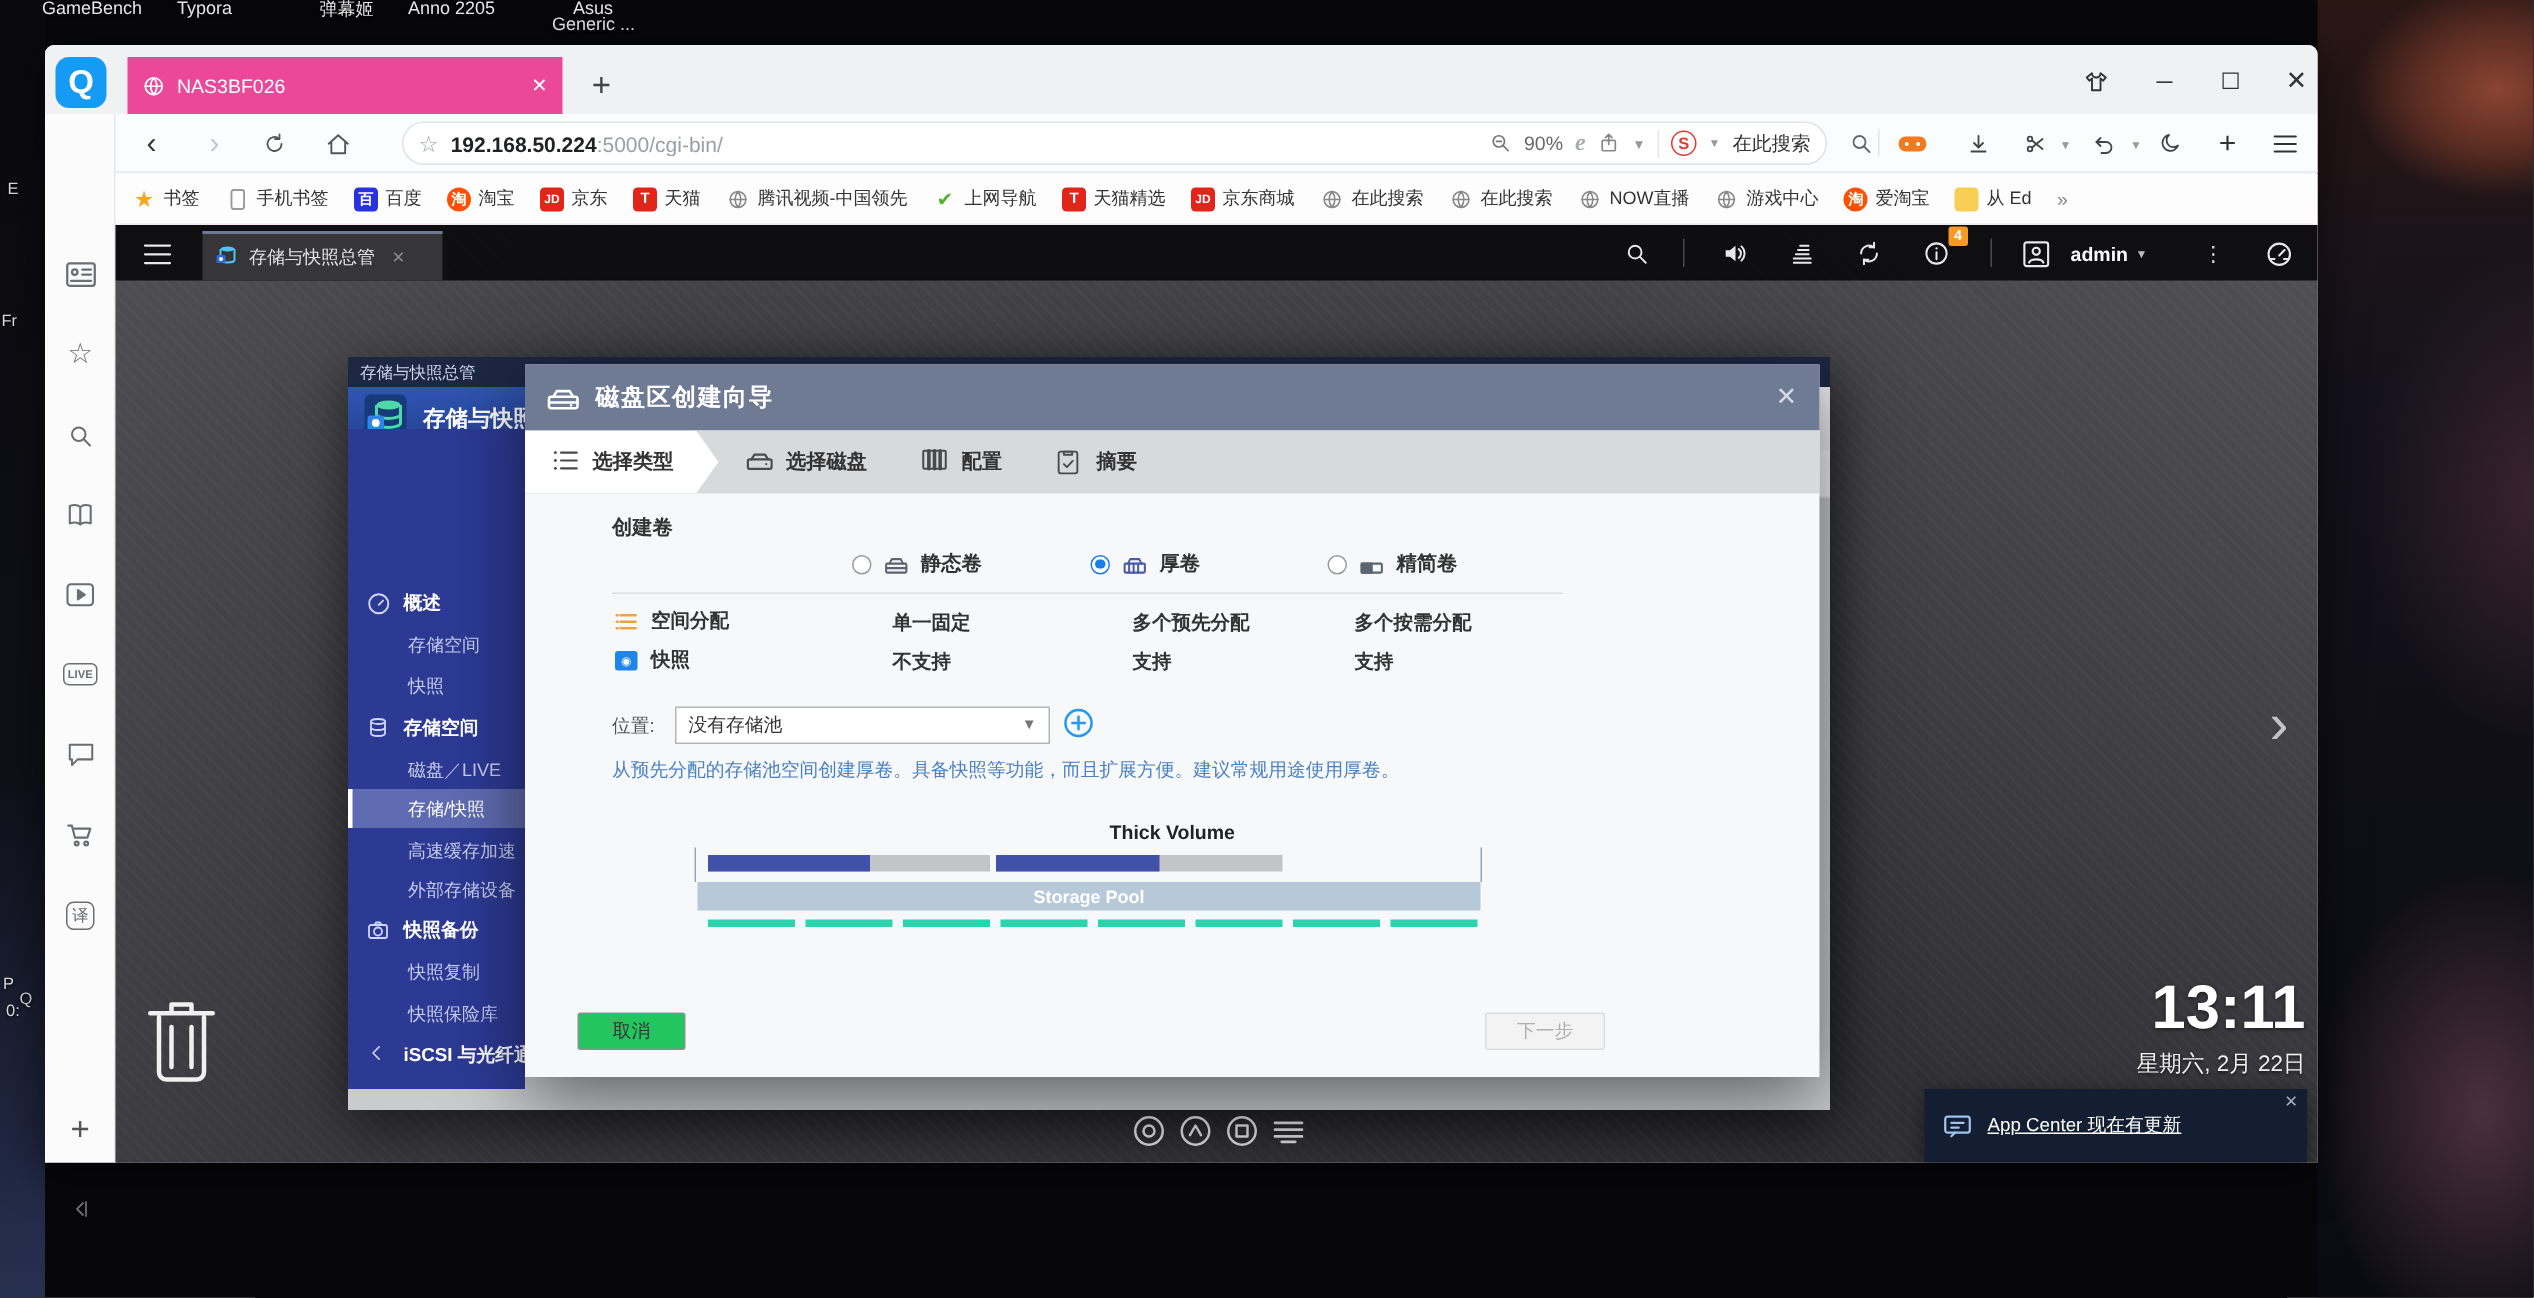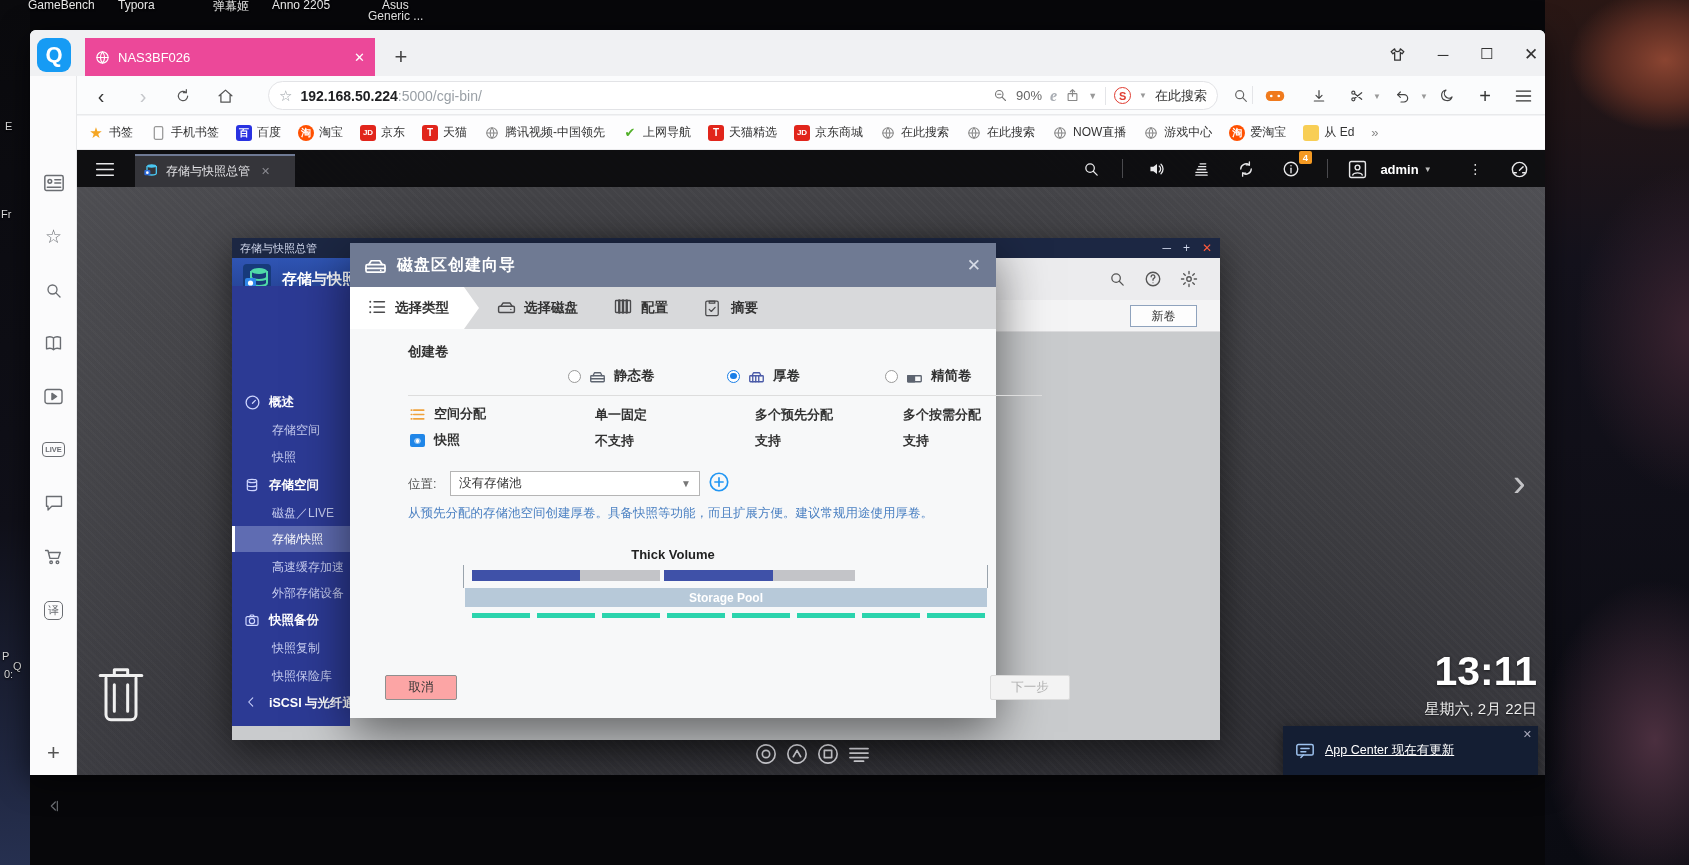--- a/index.html
+++ b/index.html
@@ -60,21 +60,21 @@
   .swtoolbar{position:absolute;left:118px;top:62px;width:870px;height:32px;background:#f4f4f5;border-bottom:1px solid #dcdcde}
   .newvol{position:absolute;right:23px;top:5px;width:67px;height:22px;background:#fdfdfd;border:1px solid #8fa3bd;font-size:12px;color:#333;display:flex;align-items:center;justify-content:center}
   .swcontent{position:absolute;left:118px;top:94px;width:870px;height:408px;background:#c9cbcd}
   .swside{position:absolute;left:0;top:48px;width:118px;height:440px;background:#2c3a94;overflow:hidden}
   .navsec,.navitem{position:absolute;left:0;width:118px;height:26px;display:flex;align-items:center;white-space:nowrap;overflow:hidden}
   .navsec{color:#fff;font-weight:bold;font-size:12.5px;gap:8px;padding-left:12px}
   .navitem{color:#c7cdf0;font-size:12px;padding-left:40px}
   .navitem.sel{background:rgba(180,190,230,.38);border-left:3px solid #fff;padding-left:37px;color:#fff}
   .navsec .nvic{width:17px;height:17px;color:#cfd6ff;flex:0 0 auto}
   
-  #dlg{position:absolute;left:273px;top:93px;width:646px;height:475px;background:#f7f8f9;box-shadow:0 14px 48px rgba(0,0,0,.55);z-index:10}
+  #dlg{position:absolute;left:273px;top:93px;width:863px;height:475px;background:#f7f8f9;box-shadow:0 14px 48px rgba(0,0,0,.55);z-index:10}
   .dhead{position:absolute;left:0;top:0;width:100%;height:44px;background:#6f7a93;color:#fff;display:flex;align-items:center;gap:10px;padding:0 14px;font-size:16px;font-weight:bold;letter-spacing:1px}
   .dclose{margin-left:auto;color:#d6dbe6;font-size:17px;font-weight:normal}
   .dsteps{position:absolute;left:0;top:44px;width:100%;height:42px;background:#d8d9db;display:flex}
   .step{display:flex;align-items:center;gap:8px;padding:4px 18px;font-size:13.5px;font-weight:bold;color:#333}
   .step .stic{width:19px;height:19px;color:#4a4a4c}
   .step.active{background:#fff;clip-path:polygon(0 0,calc(100% - 15px) 0,100% 50%,calc(100% - 15px) 100%,0 100%);padding-right:30px}
   .dlabel{position:absolute;font-size:13.5px;font-weight:bold;color:#333}
   .opt{position:absolute;display:flex;align-items:center;gap:7px;font-size:13.5px;font-weight:bold;color:#333}
   .radio{width:13px;height:13px;border:1.4px solid #9a9a9a;border-radius:50%;background:#fff;position:relative;flex:0 0 auto}
   .radio.sel{border-color:#1a7fe8}
@@ -91,21 +91,21 @@
   .pluscirc{position:absolute;width:22px;height:22px;color:#2196f3}
   .ddesc{position:absolute;font-size:12.5px;color:#4b80c2}
   .dgtitle{position:absolute;left:0;width:100%;text-align:center;font-size:13px;font-weight:bold;color:#222}
   .vbar{position:absolute;height:11px;background:#c3c4c8}
   .vbar .fillb{height:100%;background:#3f51a8}
   .tick{position:absolute;width:1px;height:23px;background:#9aa4ad}
   .pool{position:absolute;height:19px;background:#b7c9d9;color:#fff;font-size:12px;font-weight:bold;display:flex;align-items:center;justify-content:center}
   .raidseg{position:absolute;height:5px;background:#2bd4ad}
   .raidlbl{position:absolute;left:0;width:100%;text-align:center;font-size:12px;color:#333}
   .dbtn{position:absolute;height:25px;display:flex;align-items:center;justify-content:center;font-size:12.5px;border-radius:2px}
-  .dbtn.cancel{width:72px;background:#fca5a5;border:1px solid #8f8f8f;color:#333}
+  .dbtn.cancel{width:72px;background:#22c55e;border:1px solid #8f8f8f;color:#333}
   .dbtn.next{width:80px;background:#f3f3f3;border:1px solid #dcdcdc;color:#b0b0b0}
   
   .trash{position:absolute;left:18px;top:513px;width:52px;height:60px;color:#f0f0f0}
   .clocktime{position:absolute;right:8px;top:498px;width:260px;text-align:right;color:#fff;font-size:41px;font-weight:700;text-shadow:0 1px 3px rgba(0,0,0,.6)}
   .clockdate{position:absolute;right:8px;top:550px;width:260px;text-align:right;color:#f0f0f0;font-size:15px;text-shadow:0 1px 2px rgba(0,0,0,.6)}
   .dock{position:absolute;left:678px;top:593px;display:flex;align-items:center;gap:9px;color:#cfcfd4}
   .dockc{width:22px;height:22px}
   .notif{position:absolute;left:1206px;top:576px;width:255px;height:49px;background:#141e33;display:flex;align-items:center;gap:10px;padding:0 12px;box-shadow:0 4px 14px rgba(0,0,0,.5)}
   .notif .txt{color:#fff;font-size:12.5px;text-decoration:underline}
   .notifx{position:absolute;right:6px;top:2px;color:#aab;font-size:11px}

